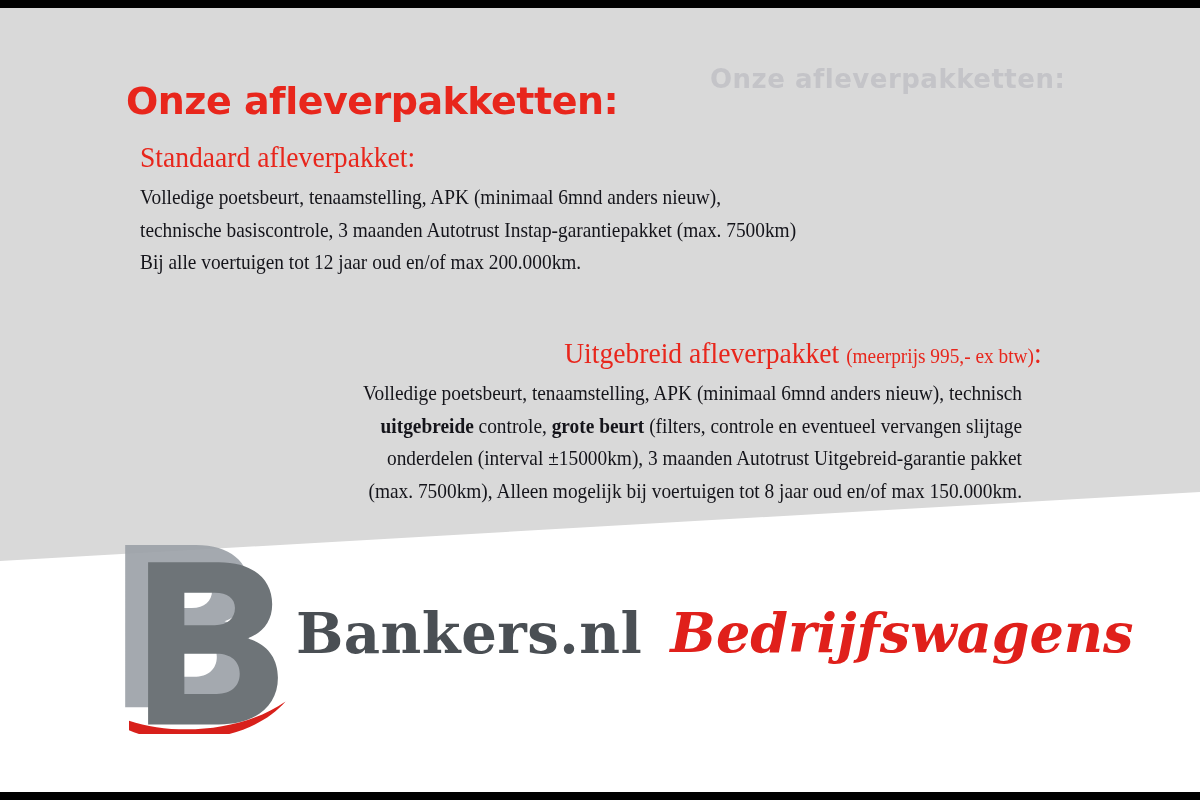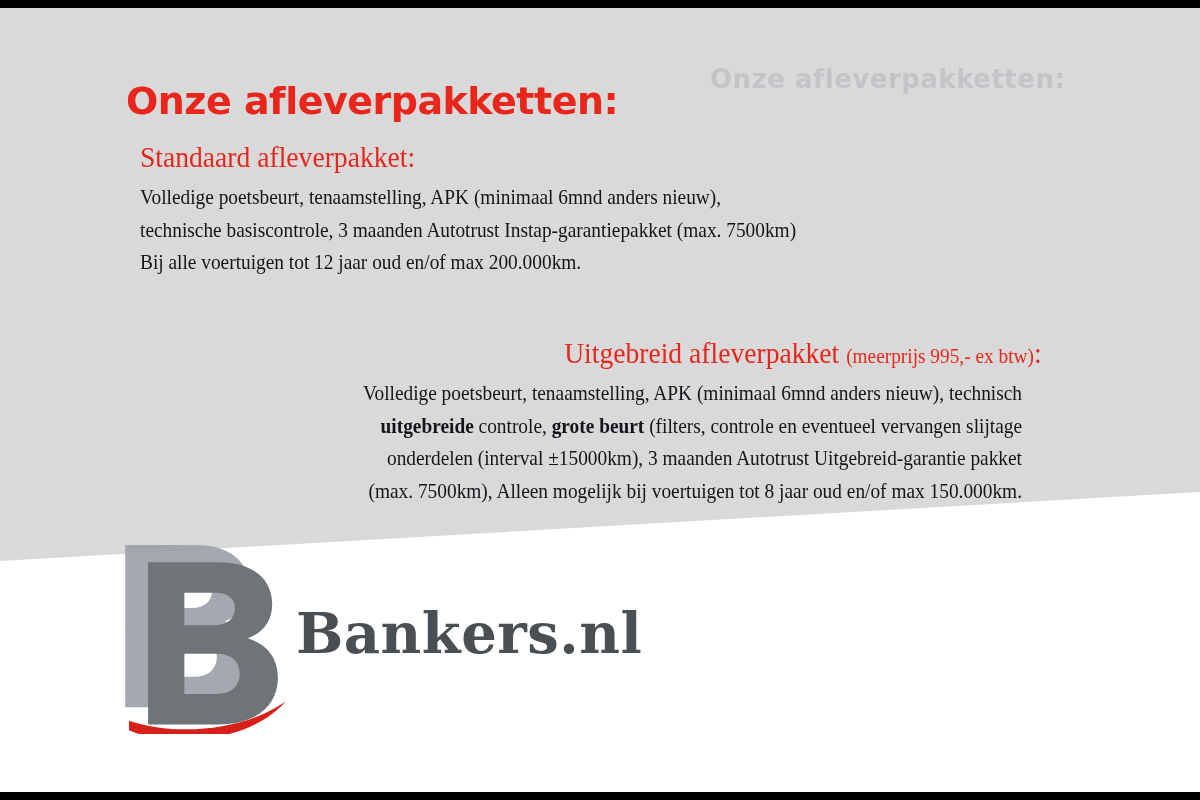--- a/index.html
+++ b/index.html
@@ -193,17 +193,18 @@
 
         <path d="M42 40 L116 40 C152 40 172 58 172 84 C172 102 162 114 146 120 C166 125 178 140 178 161 C178 191 154 210 116 210 L42 210 Z
                  M80 72 L80 106 L112 106 C125 106 133 99 133 88 C133 78 125 72 112 72 Z
                  M80 136 L80 178 L114 178 C129 178 138 170 138 157 C138 144 129 136 114 136 Z" fill="#6e7478"></path>
 
         <path d="M22 206 C70 222 140 218 186 186 C150 228 66 236 22 216 Z" fill="#d8201b"></path>
       </svg>
 
       <div class="brand-row">
         <span class="brand-main">Bankers.nl</span>
+        <span class="brand-sub">Bedrijfswagens</span>
       </div>
     </div>
 
   </div>
 </div>
 
 </body></html>

